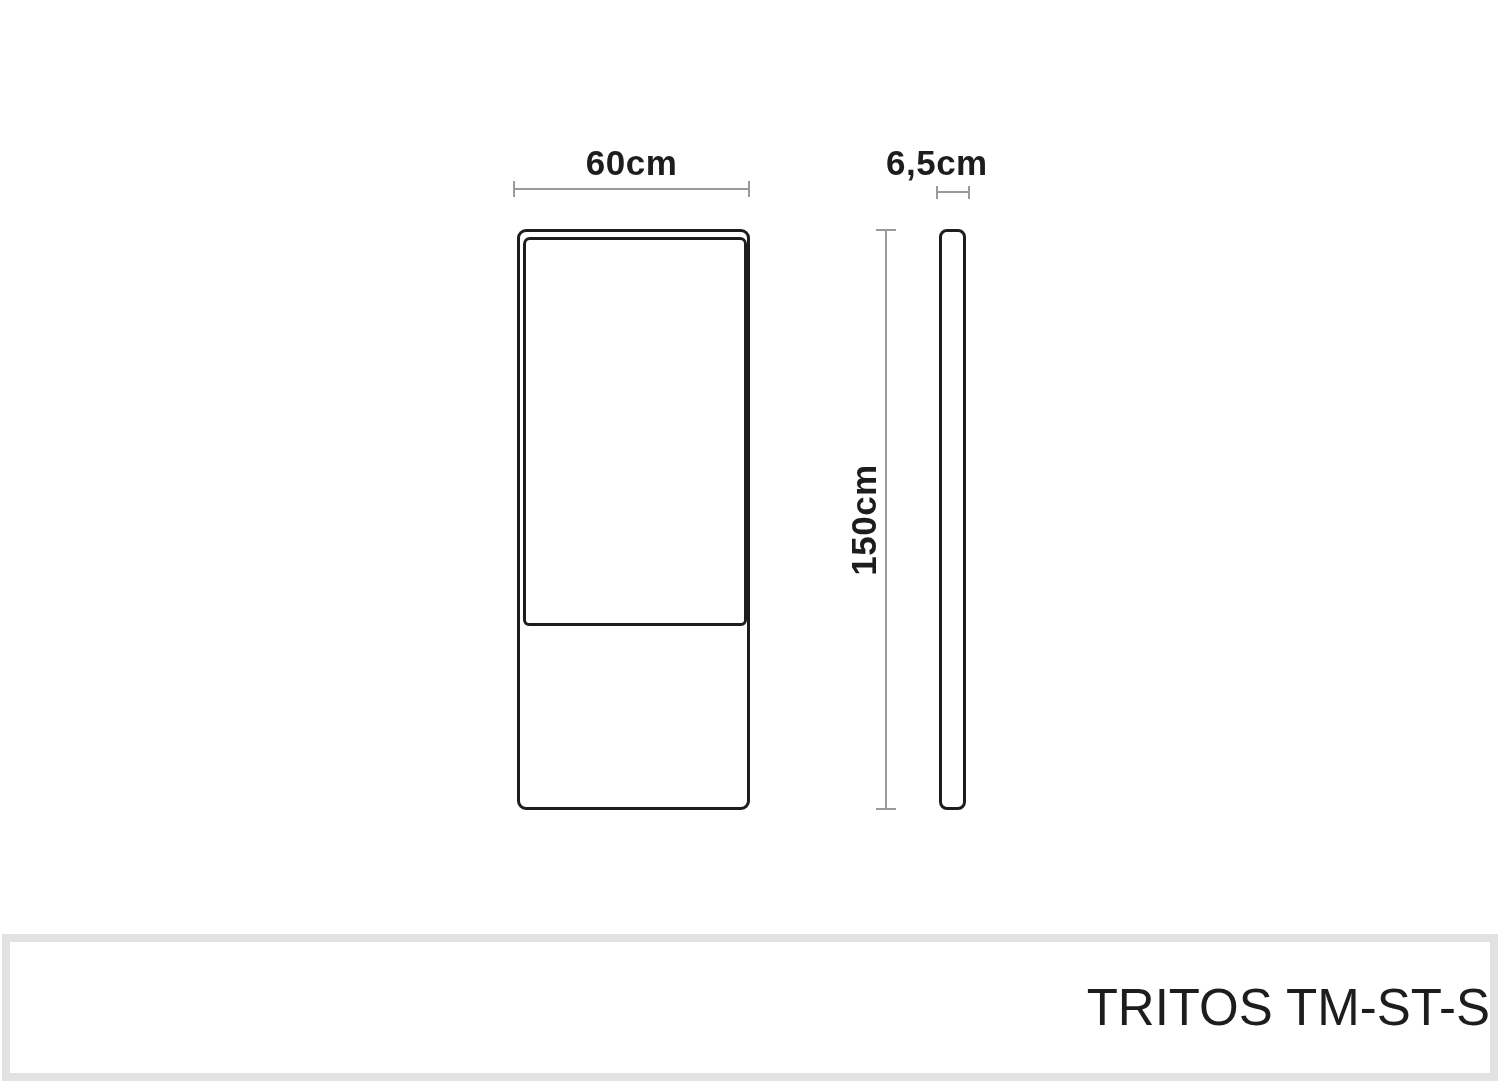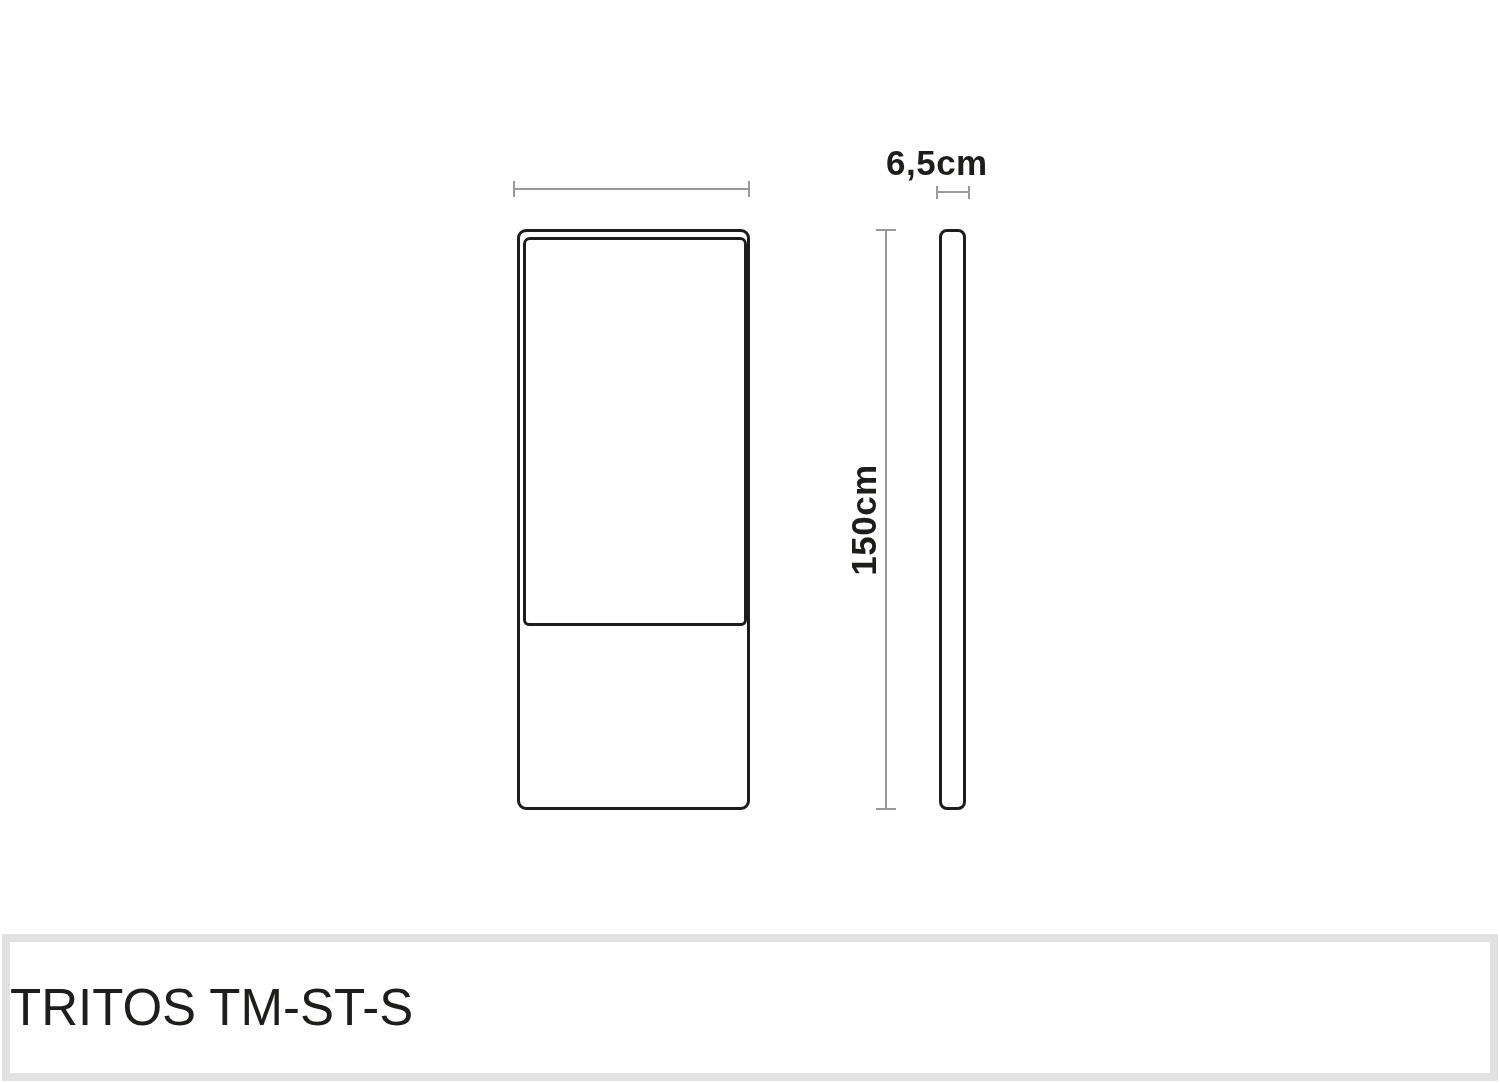--- a/index.html
+++ b/index.html
@@ -96,34 +96,35 @@
 
   
   .banner {
     position: absolute;
     left: 2px; top: 934px;
     width: 1496px; height: 147px;
     border: 8px solid var(--banner-border);
     background: var(--bg);
     display: flex;
     align-items: center;
-    justify-content: flex-start;
+    justify-content: flex-end;
   }
   .banner-title {
     font-size: 51px;
     font-weight: 400;
     letter-spacing: 0px;
     color: var(--text);
   }
 </style>
 </head>
 <body>
 
 <div class="canvas">
 
+  <div class="dim-label label-width">60cm</div>
   <div class="dim-line-h dim-width">
     <span class="tick-v" style="left:0;"></span>
     <span class="tick-v" style="right:0;"></span>
   </div>
 
   <div class="dim-label label-depth">6,5cm</div>
   <div class="dim-line-h dim-depth">
     <span class="tick-v" style="left:0;"></span>
     <span class="tick-v" style="right:0;"></span>
   </div>

